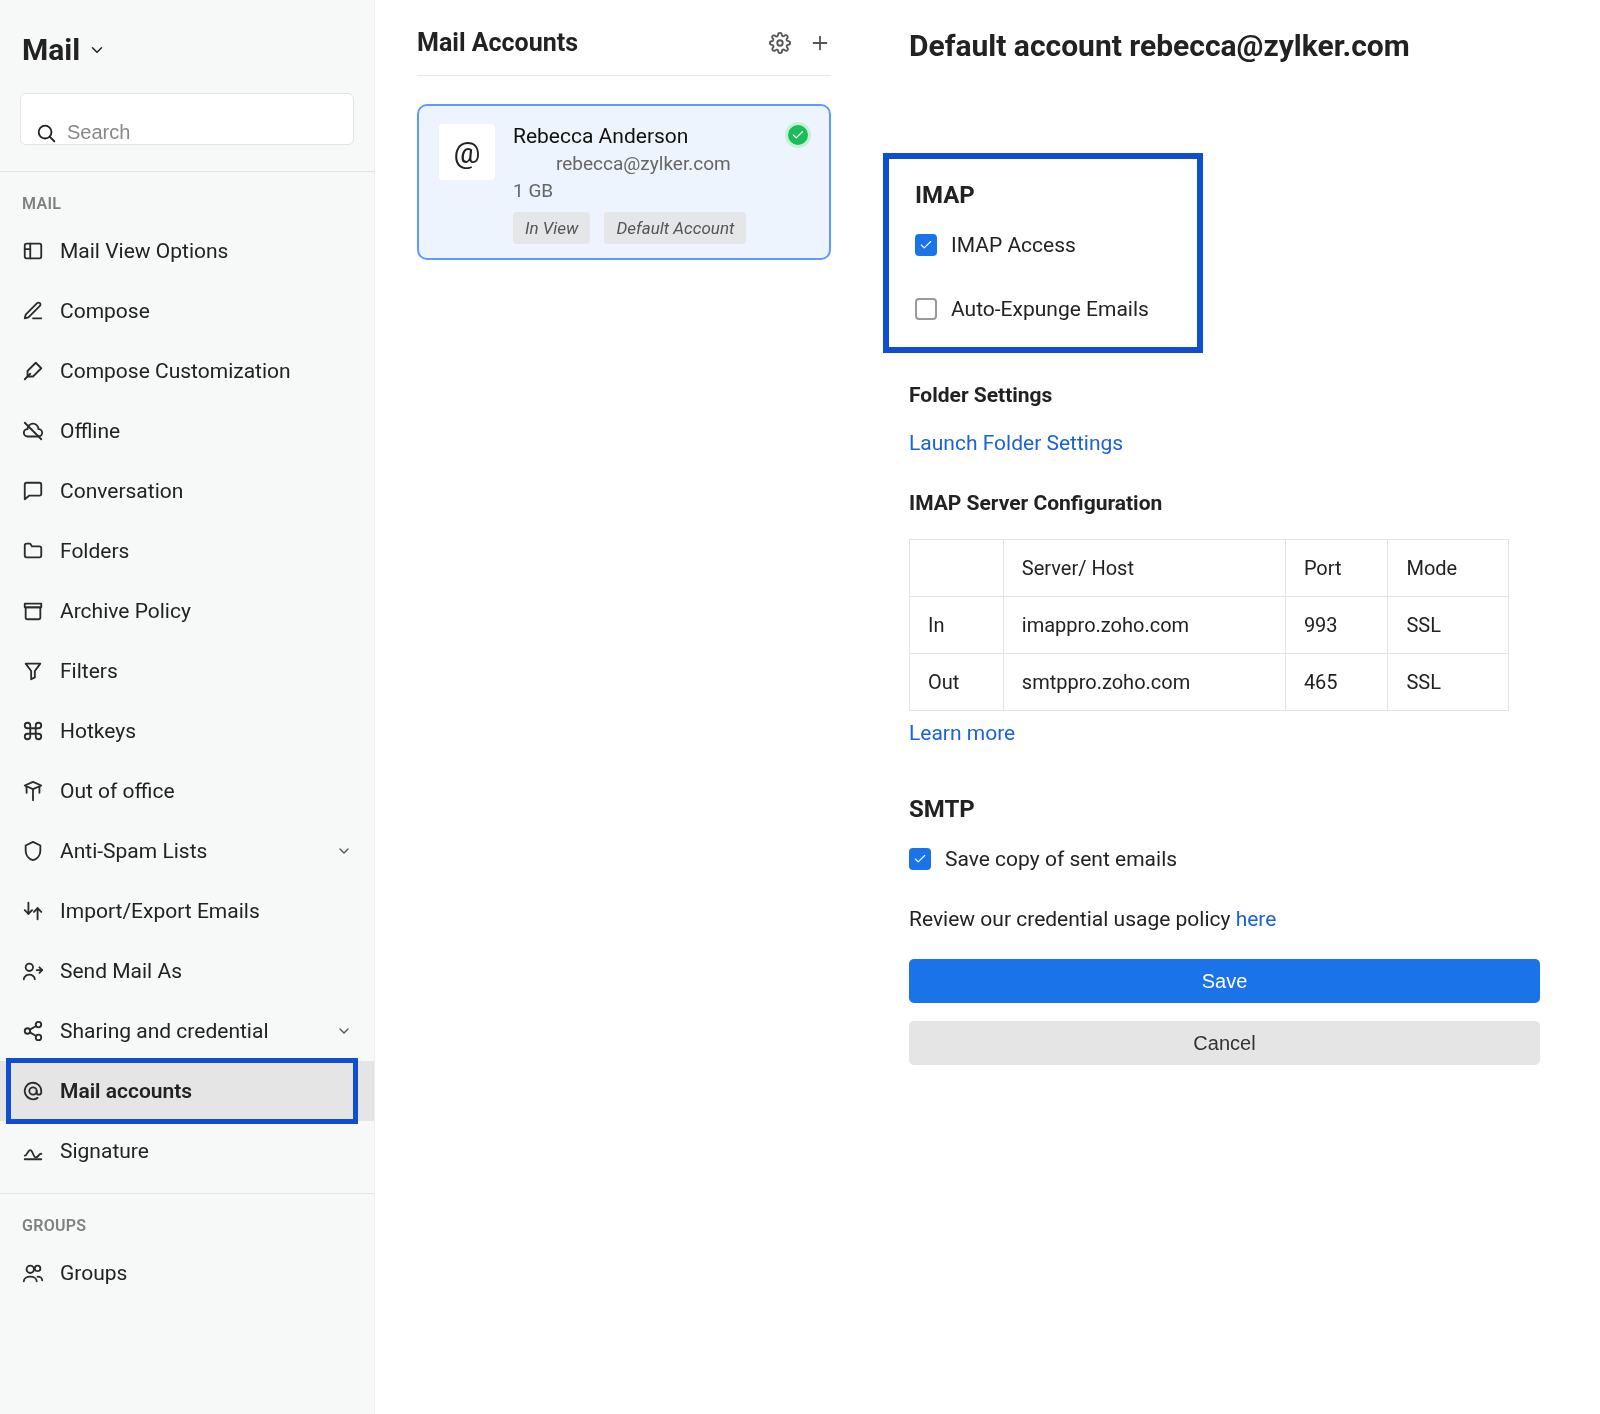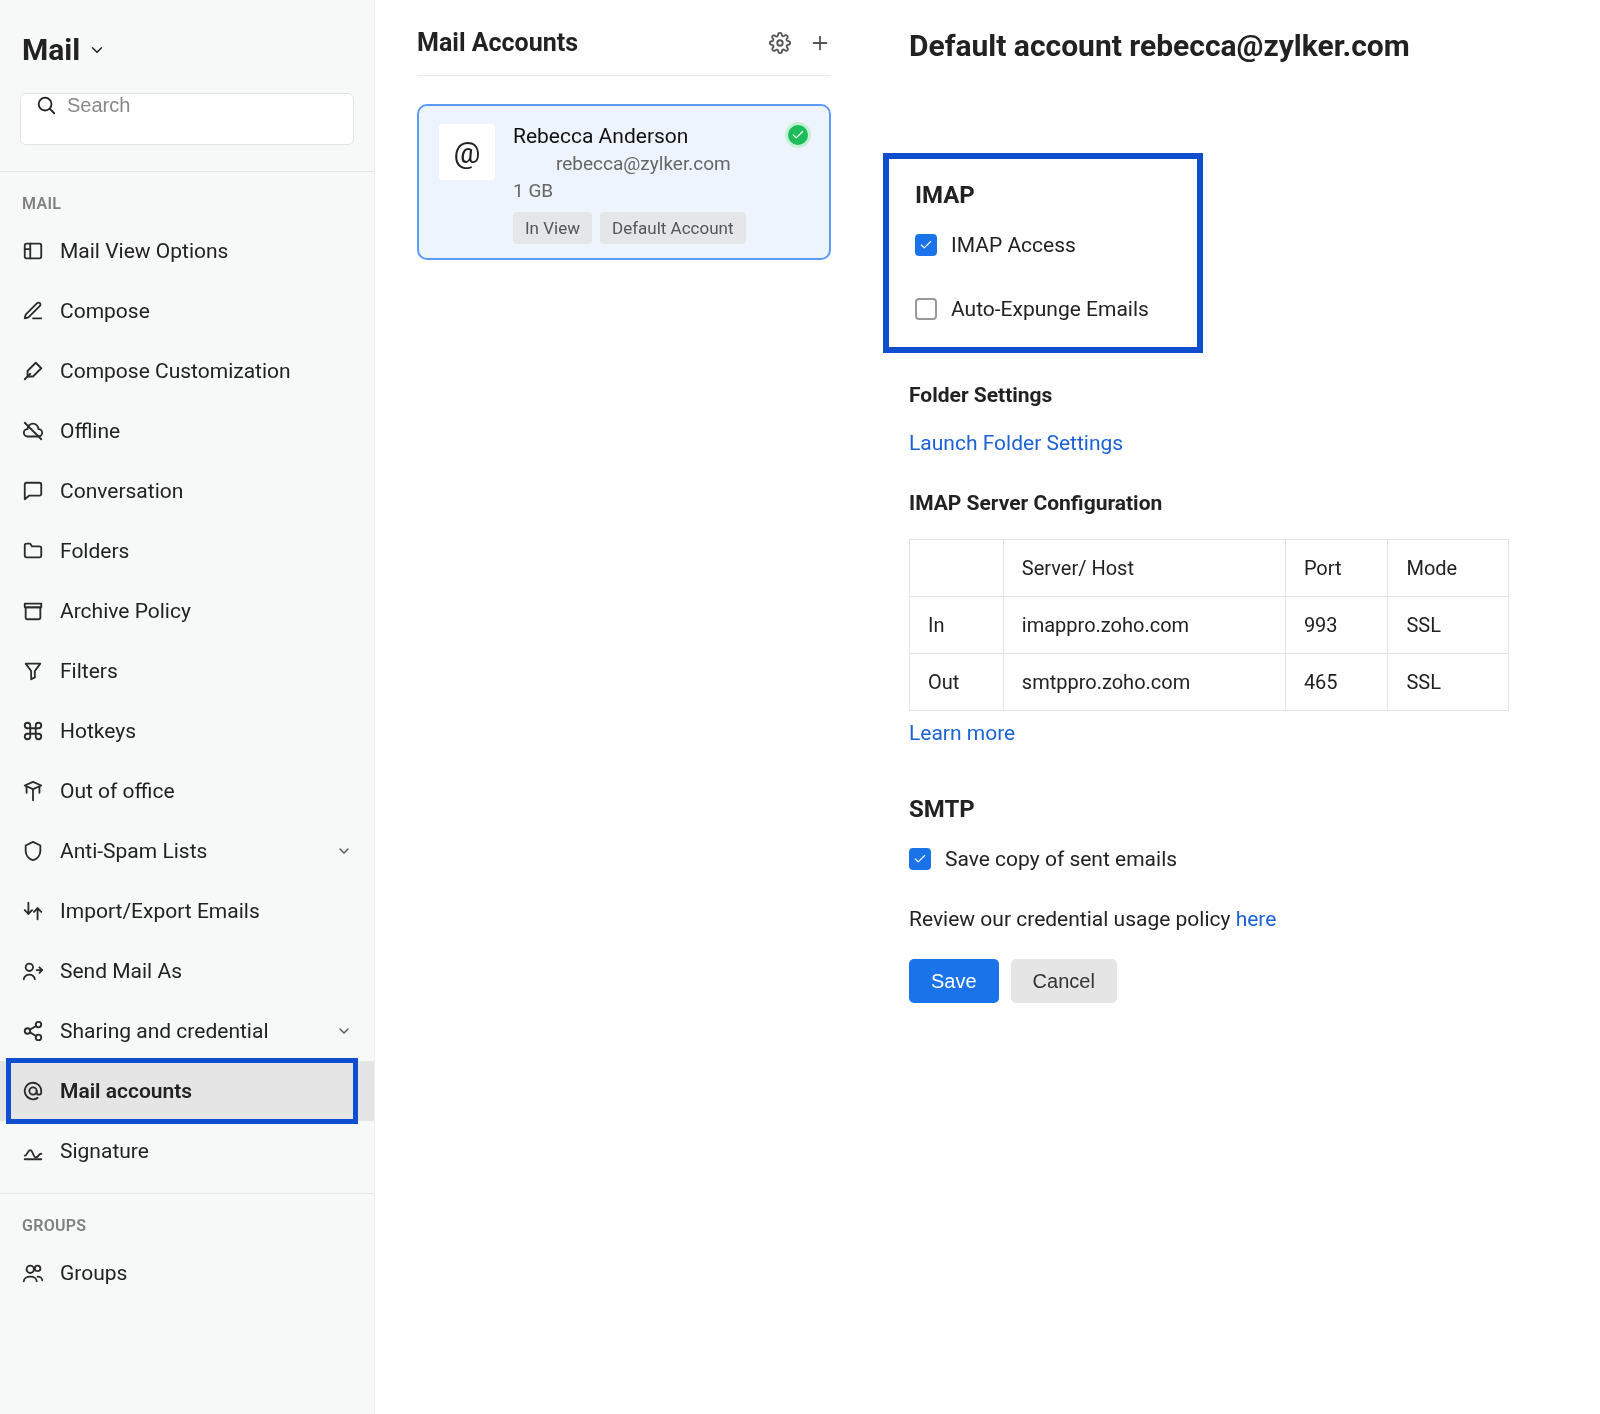--- a/index.html
+++ b/index.html
@@ -28,21 +28,21 @@
   }
   .sidebar-title {
     font-size: 30px;
     font-weight: 700;
     margin-right: 8px;
   }
   .chevron-down { width: 18px; height: 18px; }
   .search-wrap { padding: 0 20px 18px 20px; }
   .search-box {
     display: flex;
-    align-items: flex-start;
+    align-items: flex-end;
     background: #fff;
     border: 1px solid #e3e3e3;
     border-radius: 6px;
     height: 52px;
     padding: 0 14px;
   }
   .search-box input {
     border: none;
     outline: none;
     font-size: 20px;
@@ -129,21 +129,21 @@
     align-items: center;
     justify-content: center;
     margin-right: 18px;
     flex-shrink: 0;
   }
   .account-avatar .at { font-size: 30px; color: #222; font-weight: 400;}
   .account-info { flex: 1; }
   .account-name { font-size: 21px; color: #111; margin-bottom: 4px; }
   .account-email { font-size: 19px; color: #666; margin-bottom: 4px; margin-left: 43px;}
   .account-storage { font-size: 19px; color: #666; margin-bottom: 10px;}
-  .account-badges { display: flex; gap: 8px;}
+  .account-badges { display: flex; gap: 14px; font-style: italic;}
   .badge {
     background: #e4e6e8;
     color: #555;
     font-size: 17px;
     padding: 6px 12px;
     border-radius: 4px;
   }
   .check-badge {
     position: absolute;
     right: 18px; top: 16px;
@@ -256,21 +256,21 @@
     position: absolute;
     width: 22px; height: 22px;
     background: #fff;
     border-radius: 50%;
     top: 2px; left: 2px;
     box-shadow: 0 1px 2px rgba(0,0,0,0.2);
   }
   .forward-email { color: #555; flex: 1; }
   .trash-icon { width: 22px; height: 22px; color: #555; cursor: pointer; }
   .policy-row { font-size: 21px; margin-bottom: 28px; }
-  .btn-row { display: flex; gap: 12px; }
+  .btn-row { display: flex; gap: 18px; flex-direction: column; }
   .btn {
     height: 44px;
     padding: 0 22px;
     border-radius: 5px;
     font-size: 20px;
     border: none;
     cursor: pointer;
   }
   .btn-primary { background: #1a73e8; color: #fff; }
   .btn-secondary { background: #e5e5e5; color: #333; }

